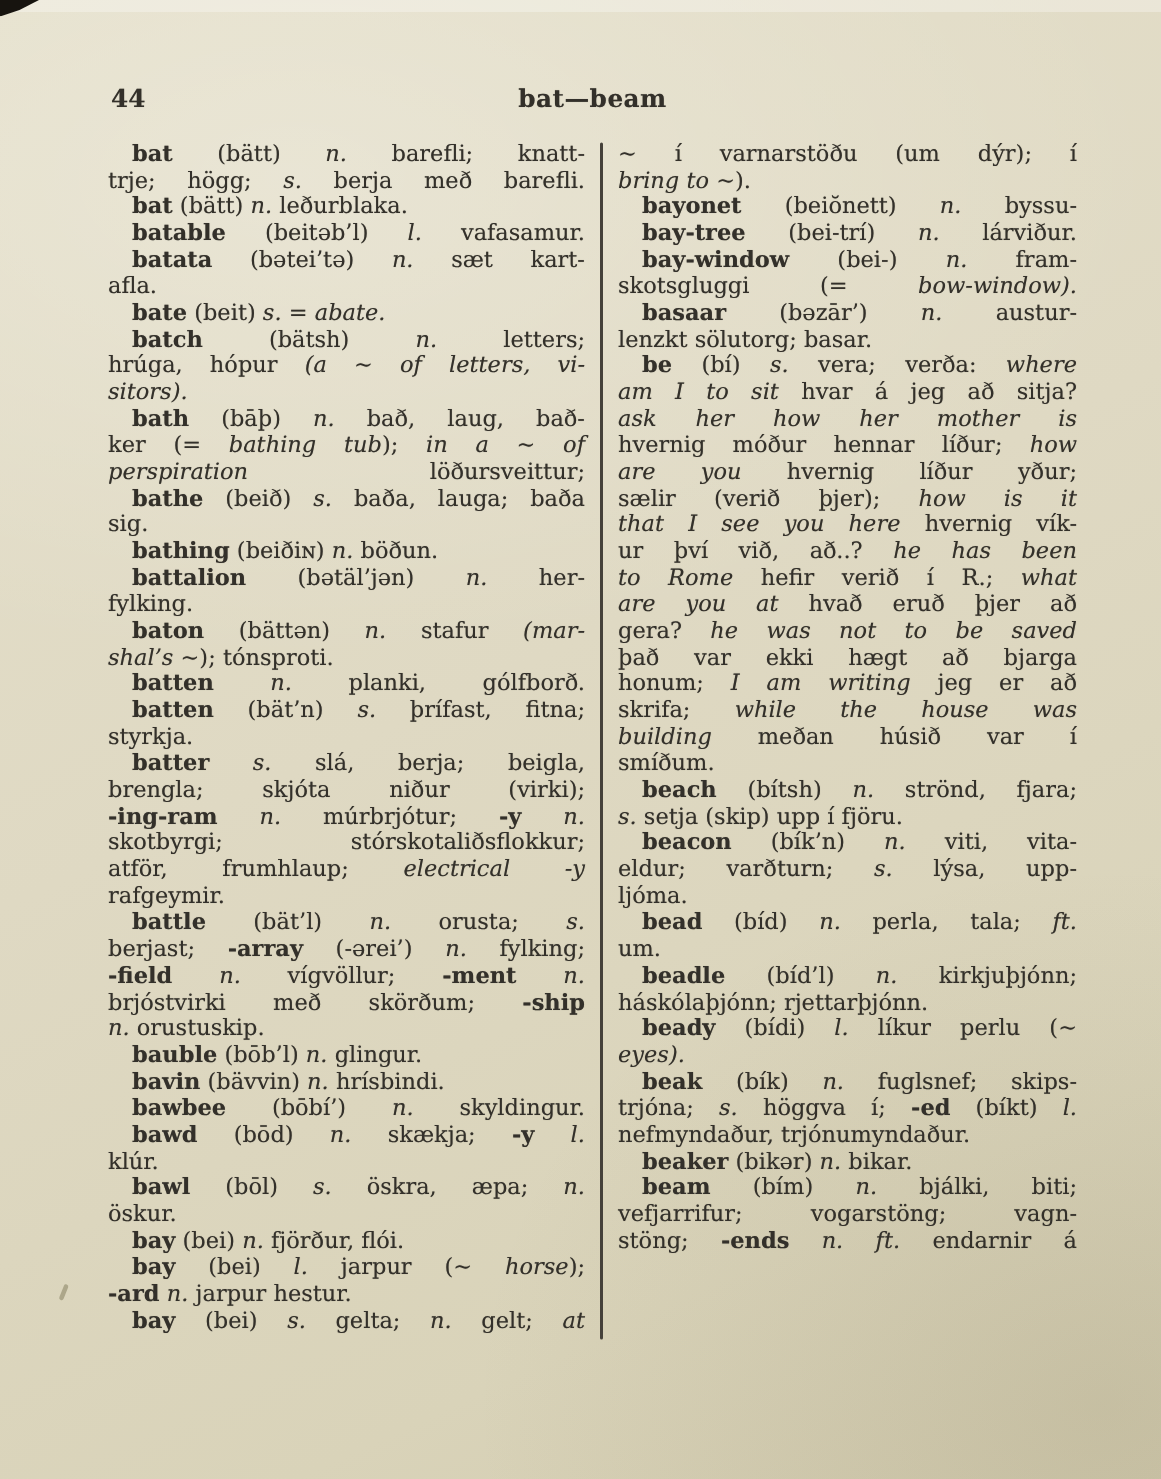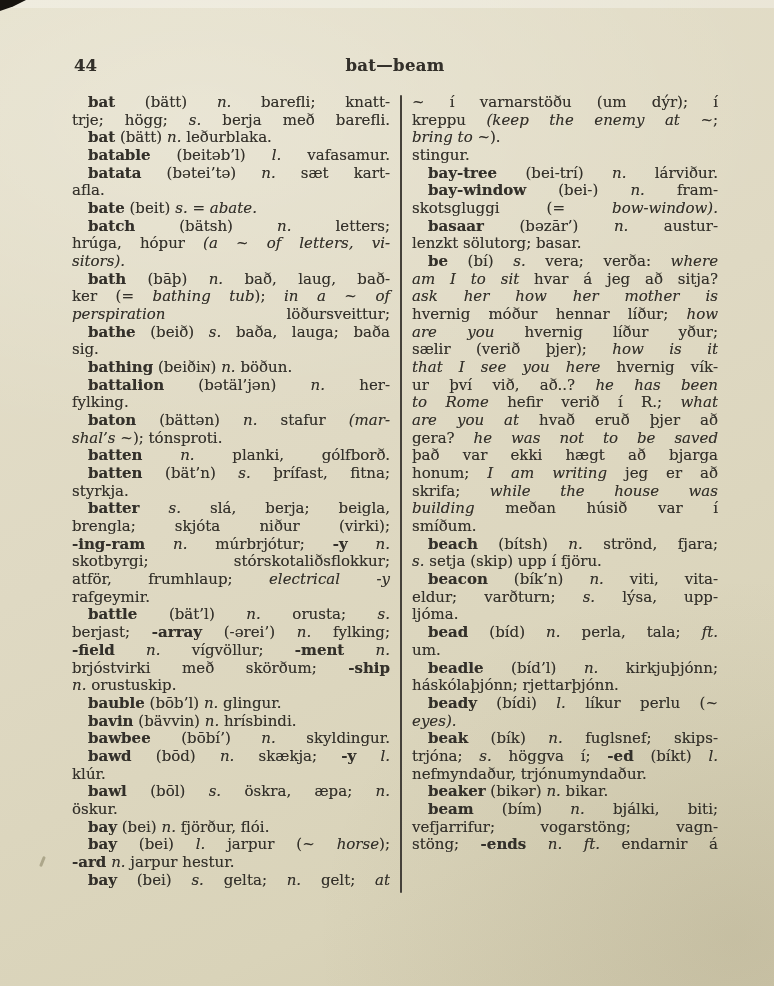--- a/index.html
+++ b/index.html
@@ -118,23 +118,22 @@
       <div class="line short"><span class="r">klúr.</span></div>
       <div class="line ind"><span class="b">bawl</span><span class="r"> (bōl) </span><span class="i">s.</span><span class="r"> öskra, æpa; </span><span class="i">n.</span></div>
       <div class="line short"><span class="r">öskur.</span></div>
       <div class="line ind short"><span class="b">bay</span><span class="r"> (bei) </span><span class="i">n.</span><span class="r"> fjörður, flói.</span></div>
       <div class="line ind"><span class="b">bay</span><span class="r"> (bei) </span><span class="i">l.</span><span class="r"> jarpur (~ </span><span class="i">horse</span><span class="r">);</span></div>
       <div class="line short"><span class="b">-ard</span><span class="r"> </span><span class="i">n.</span><span class="r"> jarpur hestur.</span></div>
       <div class="line ind"><span class="b">bay</span><span class="r"> (bei) </span><span class="i">s.</span><span class="r"> gelta; </span><span class="i">n.</span><span class="r"> gelt; </span><span class="i">at</span></div>
     </div>
   <div class="column col-right" id="col-right">
       <div class="line"><span class="r">~ í varnarstöðu (um dýr); í</span></div>
-      <div class="line"><span class="r">kreppu </span><span class="i">(keep the enemy at</span><span class="r"> ~;</span></div>
       <div class="line short"><span class="i">bring to</span><span class="r"> ~).</span></div>
-      <div class="line short"><span class="r">stingur.</span></div>
+      <div class="line ind"><span class="b">bayonet</span><span class="r"> (beiŏnett) </span><span class="i">n.</span><span class="r"> byssu-</span></div>
       <div class="line ind"><span class="b">bay-tree</span><span class="r"> (bei-trí) </span><span class="i">n.</span><span class="r"> lárviður.</span></div>
       <div class="line ind"><span class="b">bay-window</span><span class="r"> (bei-) </span><span class="i">n.</span><span class="r"> fram-</span></div>
       <div class="line"><span class="r">skotsgluggi (= </span><span class="i">bow-window).</span></div>
       <div class="line ind"><span class="b">basaar</span><span class="r"> (bəzār’) </span><span class="i">n.</span><span class="r"> austur-</span></div>
       <div class="line short"><span class="r">lenzkt sölutorg; basar.</span></div>
       <div class="line ind"><span class="b">be</span><span class="r"> (bí) </span><span class="i">s.</span><span class="r"> vera; verða: </span><span class="i">where</span></div>
       <div class="line"><span class="i">am I to sit</span><span class="r"> hvar á jeg að sitja?</span></div>
       <div class="line"><span class="i">ask her how her mother is</span></div>
       <div class="line"><span class="r">hvernig móður hennar líður; </span><span class="i">how</span></div>
       <div class="line"><span class="i">are you</span><span class="r"> hvernig líður yður;</span></div>

